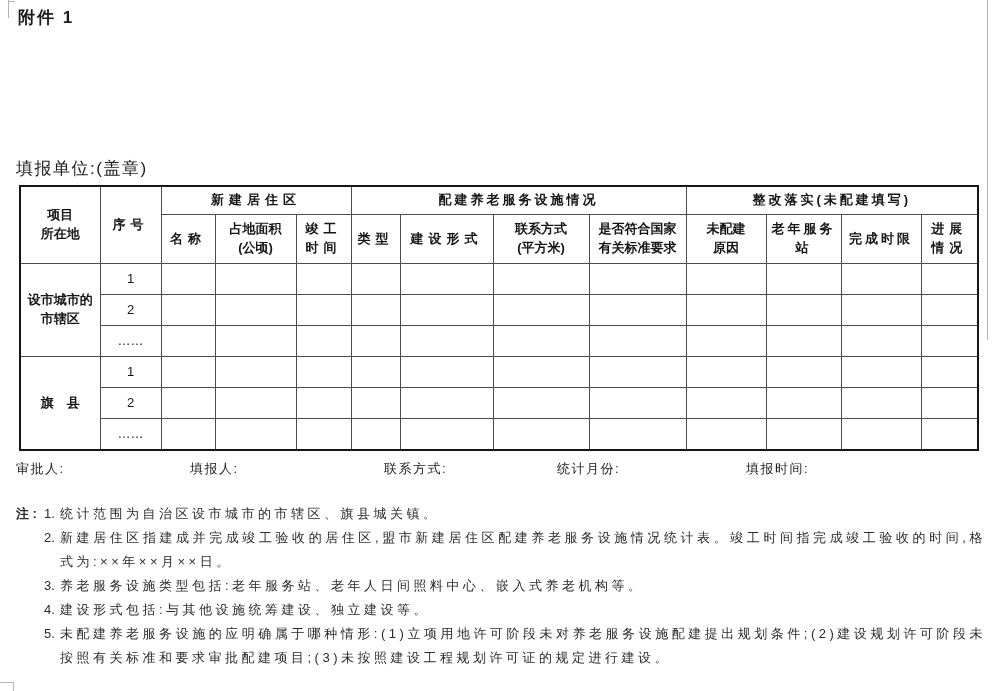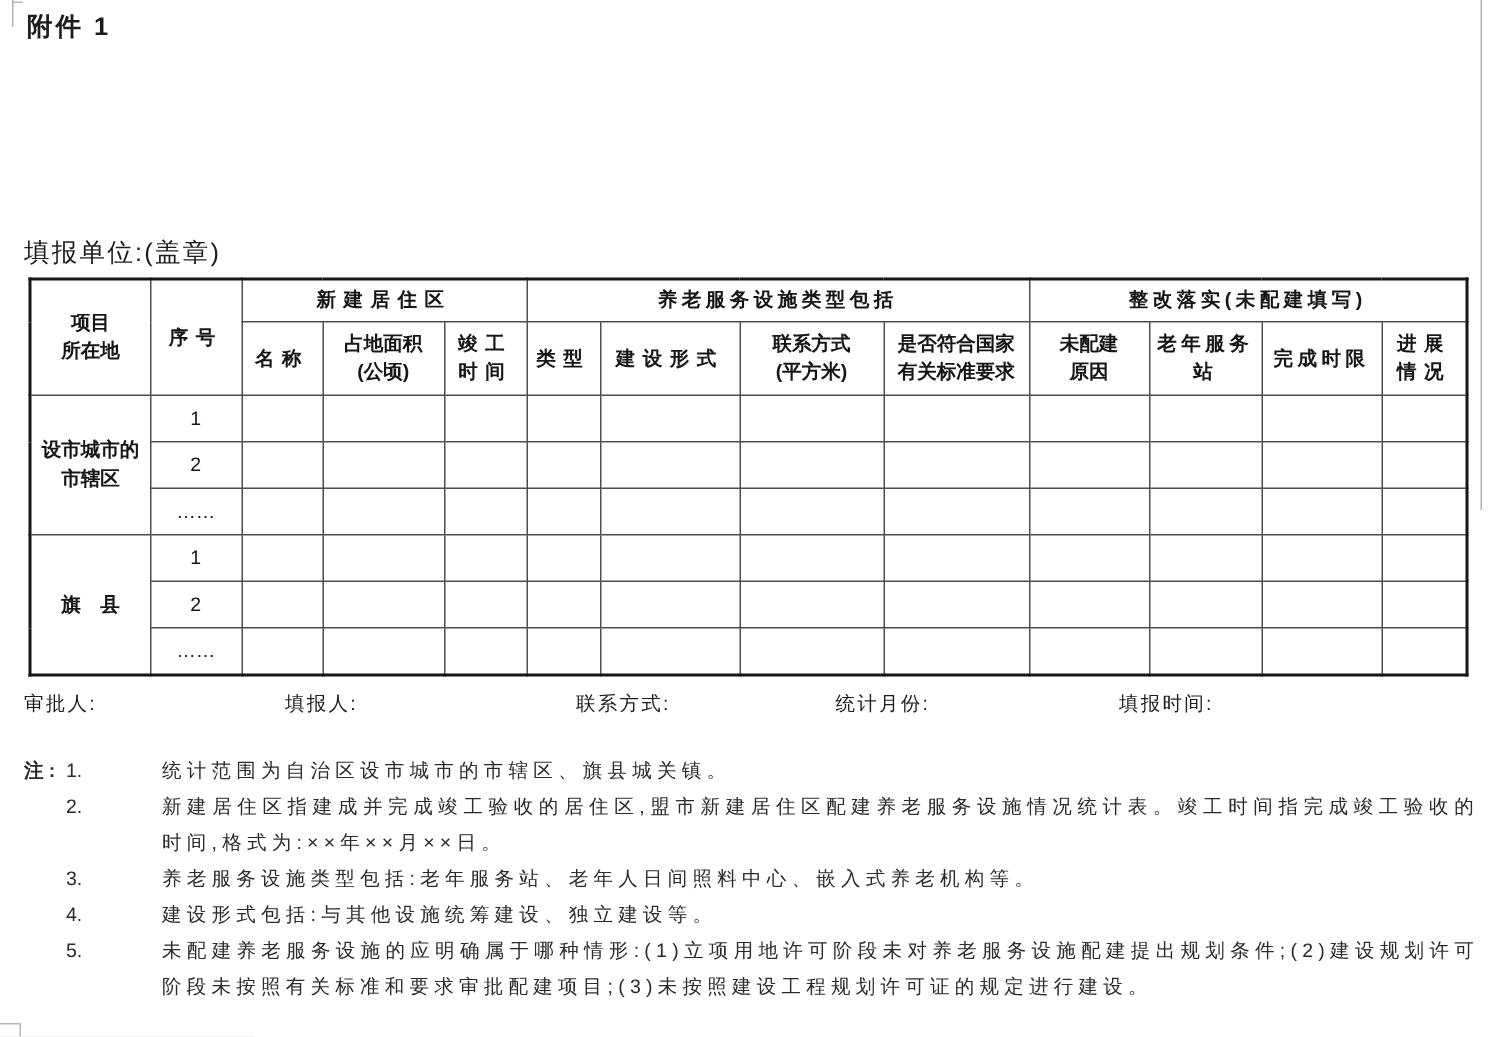--- a/index.html
+++ b/index.html
@@ -55,21 +55,21 @@
   .sig-month    { left:557px;text-align:right; }
   .sig-time     { left:746px; }
 
   .notes {
     position:absolute; left:16px; top:502px; width:970px;
     font-size:13px; color:#2b2b2b; letter-spacing:3.5px; line-height:24px;
   }
   .note-row { display:flex; align-items:flex-start; }
   .note-prefix { width:28px; flex:0 0 28px; font-weight:bold; }
   .note-num { width:16px; flex:0 0 16px; letter-spacing:0; }
-  .note-text { flex:1 1 auto; text-align:justify;margin-left:48px; }
+  .note-text { flex:1 1 auto; text-align:justify; }
 </style>
 </head>
 <body>
 
 <div class="page">
 
   <div class="mark mark-tl-v"></div>
   <div class="mark mark-tl-h"></div>
   <div class="mark mark-bl-h"></div>
   <div class="mark mark-bl-v"></div>
@@ -95,21 +95,21 @@
         <col style="width:75px">
         <col style="width:80px">
       <col style="width:57px">
     </colgroup>
     <tbody>
       <tr class="hrow1">
         <th rowspan="2">项目
 所在地</th>
         <th rowspan="2" class="sp">序号</th>
         <th colspan="3" class="sp">新建居住区</th>
-        <th colspan="4" class="sp2">养老服务设施类型包括</th>
+        <th colspan="4" class="sp2">配建养老服务设施情况</th>
         <th colspan="4" class="sp2">整改落实(未配建填写)</th>
       </tr>
       <tr class="hrow2">
         <th class="sp">名称</th>
         <th>占地面积
 (公顷)</th>
         <th class="sp">竣工
 时间</th>
         <th class="sp">类型</th>
         <th class="sp">建设形式</th>

